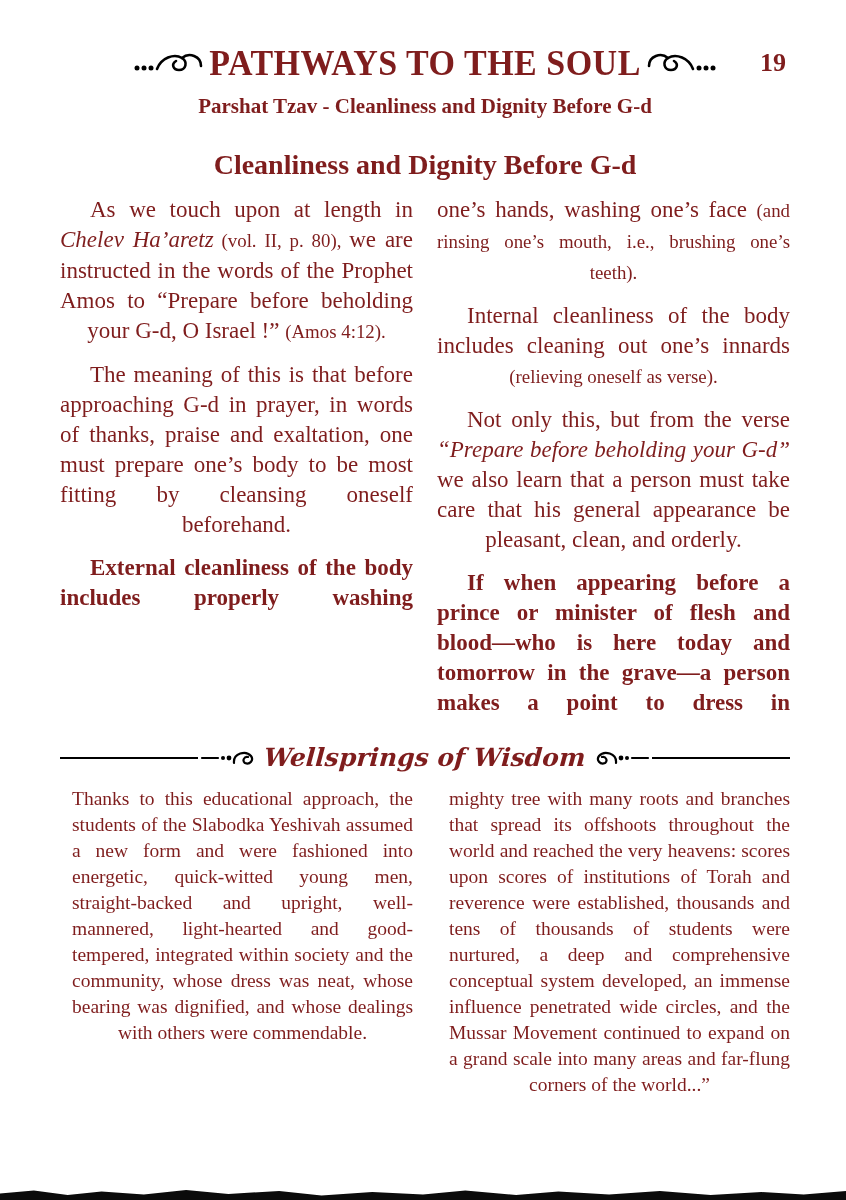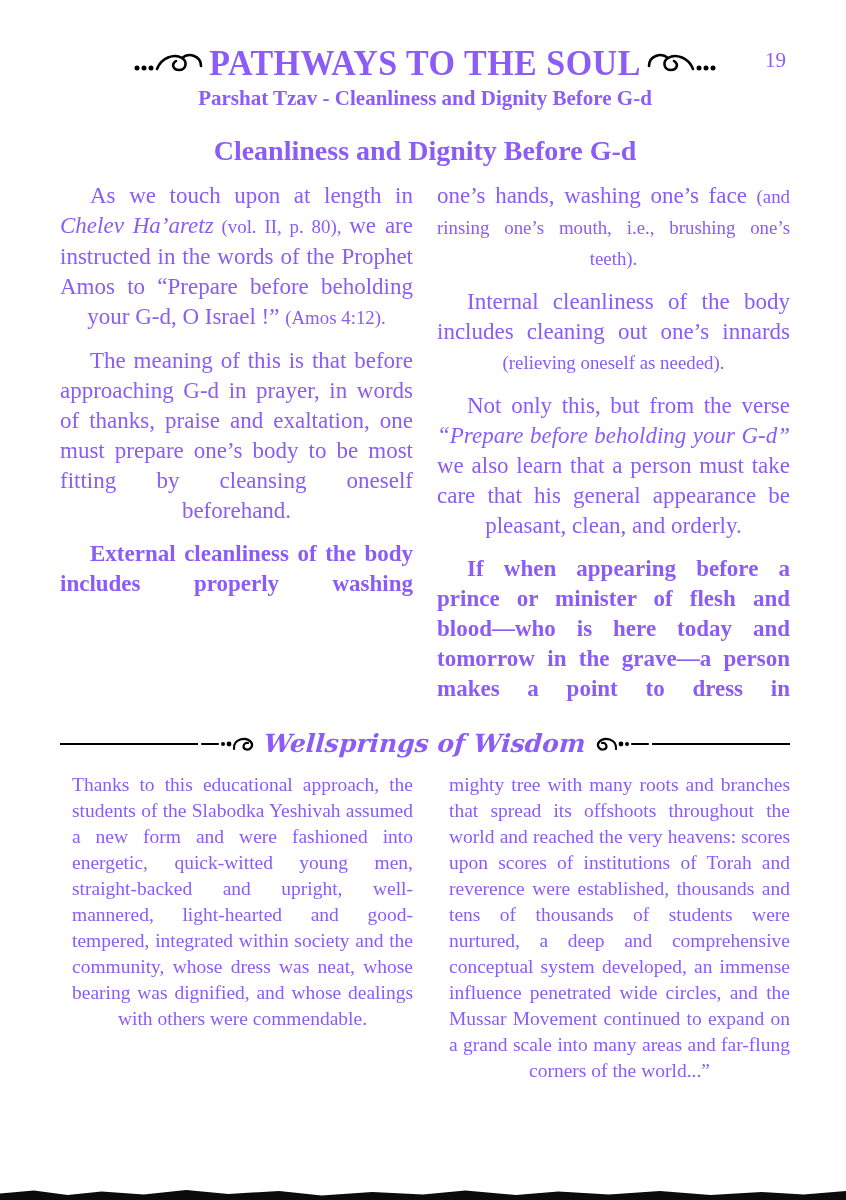--- a/index.html
+++ b/index.html
@@ -1,50 +1,51 @@
 <!DOCTYPE html>
 <html><head>
 <meta charset="utf-8">
 <style>
   html,body{margin:0;padding:0;background:#e8e8e8;}
   .page{
     position:relative;
     width:846px;height:1200px;
     margin:0 auto;
     background:#ffffff;
-    color:#8b5cf6;
+    color:#7f1d1d;
     font-family:"Liberation Serif", serif;
     box-sizing:border-box;
     padding:40px 56px 0 60px;
     overflow:hidden;
   }
   
   .title-row{
     position:relative;
     display:flex;align-items:center;justify-content:center;
     height:46px;
   }
   .book-title{
     font-size:34px;font-weight:700;letter-spacing:.5px;
     margin:0 4px;white-space:nowrap;line-height:1;
     transform:scaleY(1.05);
   }
   .orn{display:inline-flex;align-items:center;}
   .orn.mirrored svg{transform:scaleX(-1);}
   .page-num{
     position:absolute;right:4px;top:8px;
-    font-size:21px;font-weight:400;
+    font-size:26px;font-weight:700;
   }
   .subtitle{
     text-align:center;font-size:21px;font-weight:700;
+    margin-top:8px;
   }
   
   .section-heading{
     text-align:center;font-size:28px;font-weight:700;
-    margin:24px 0 14px 0;
+    margin:30px 0 14px 0;
   }
   .cols{display:flex;gap:24px;}
   .col{flex:1;min-width:0;}
   .p{
     font-size:23px;line-height:30px;
     text-align:justify;text-align-last:center;
     margin:0 0 13px 0;
   }
   .p.cont{text-align-last:justify;font-weight:bold;}
   .p.indent{text-indent:30px;}
@@ -113,21 +114,21 @@
         <span>As we touch upon at length in </span><i>Chelev Ha’aretz</i><span class="small"> (vol. II, p. 80), </span><span>we are instructed in the words of the Prophet Amos to “Prepare before beholding your G-d, O Israel !” </span><span class="small">(Amos 4:12).</span>
       </p>
       <p class="p indent">The meaning of this is that before approaching G-d in prayer, in words of thanks, praise and exaltation, one must prepare one’s body to be most fitting by cleansing oneself beforehand.</p>
       <p class="p indent cont">External cleanliness of the body includes properly washing</p>
     </div>
     <div class="col">
       <p class="p">
         <span>one’s hands, washing one’s face </span><span class="small">(and rinsing one’s mouth, i.e., brushing one’s teeth).</span>
       </p>
       <p class="p indent">
-        <span>Internal cleanliness of the body includes cleaning out one’s innards </span><span class="small">(relieving oneself as needed).</span>
+        <span>Internal cleanliness of the body includes cleaning out one’s innards </span><span class="small">(relieving oneself as verse).</span>
       </p>
       <p class="p indent">
         <span>Not only this, but from the verse </span><i>“Prepare before beholding your G-d”</i><span> we also learn that a person must take care that his general appearance be pleasant, clean, and orderly.</span>
       </p>
       <p class="p indent cont">If when appearing before a prince or minister of flesh and blood—who is here today and tomorrow in the grave—a person makes a point to dress in</p>
     </div>
   </div>
 
   <div class="divider">
     <span class="rule"></span>

